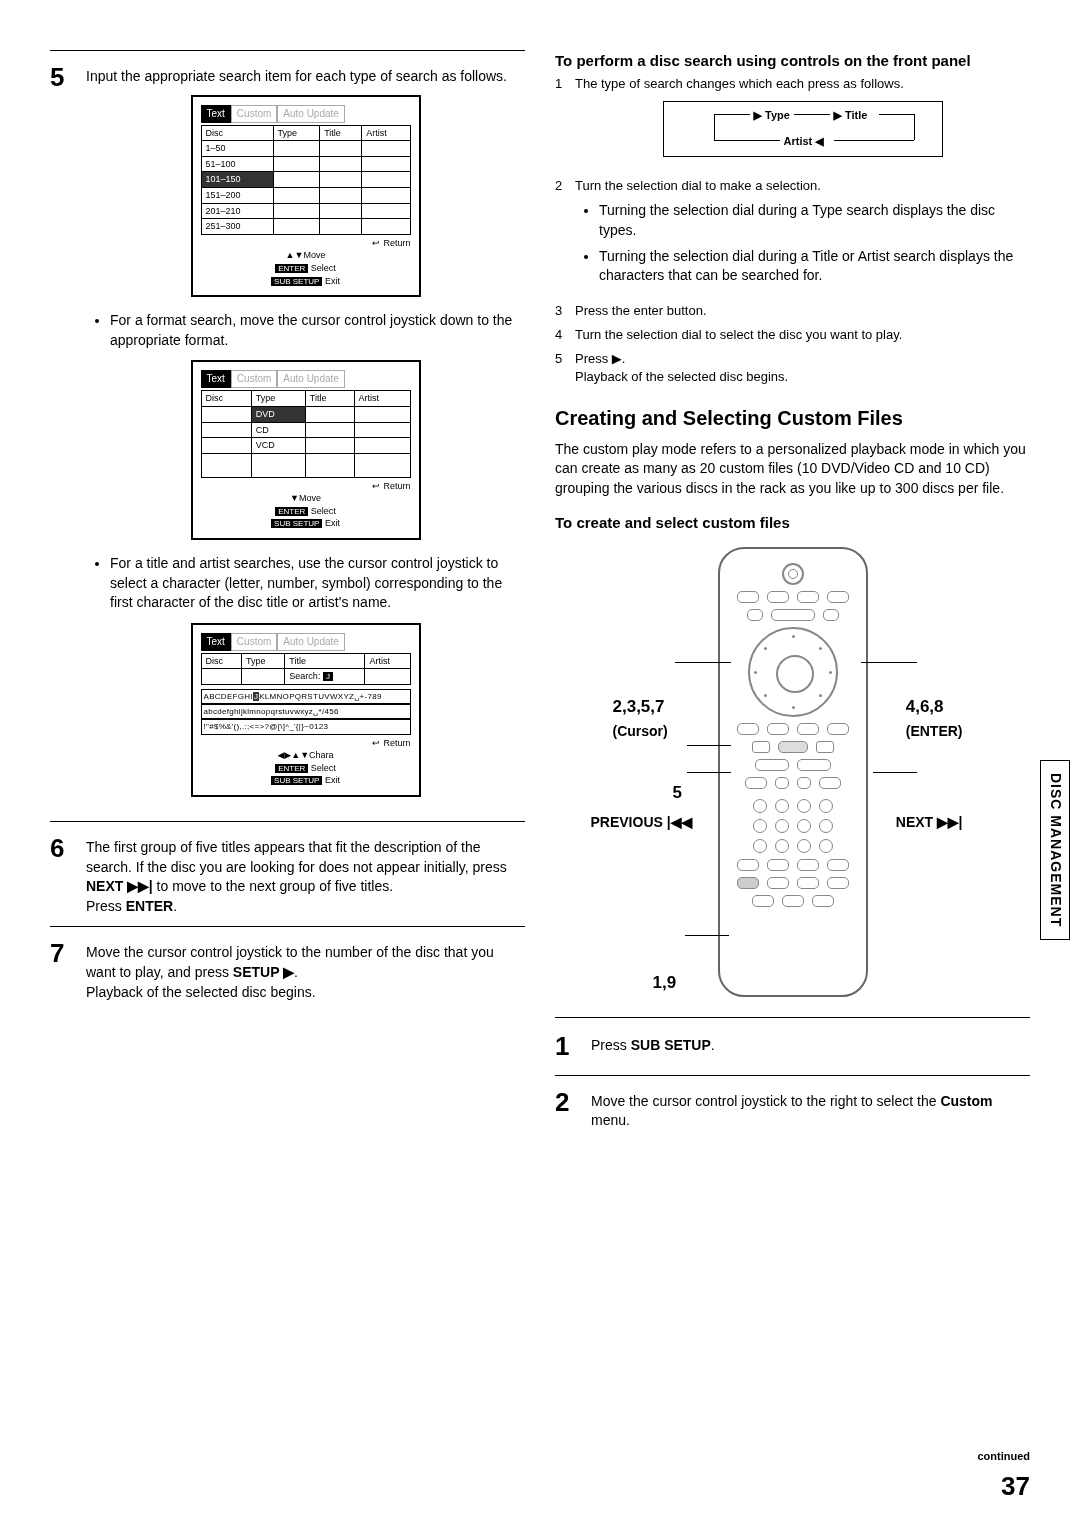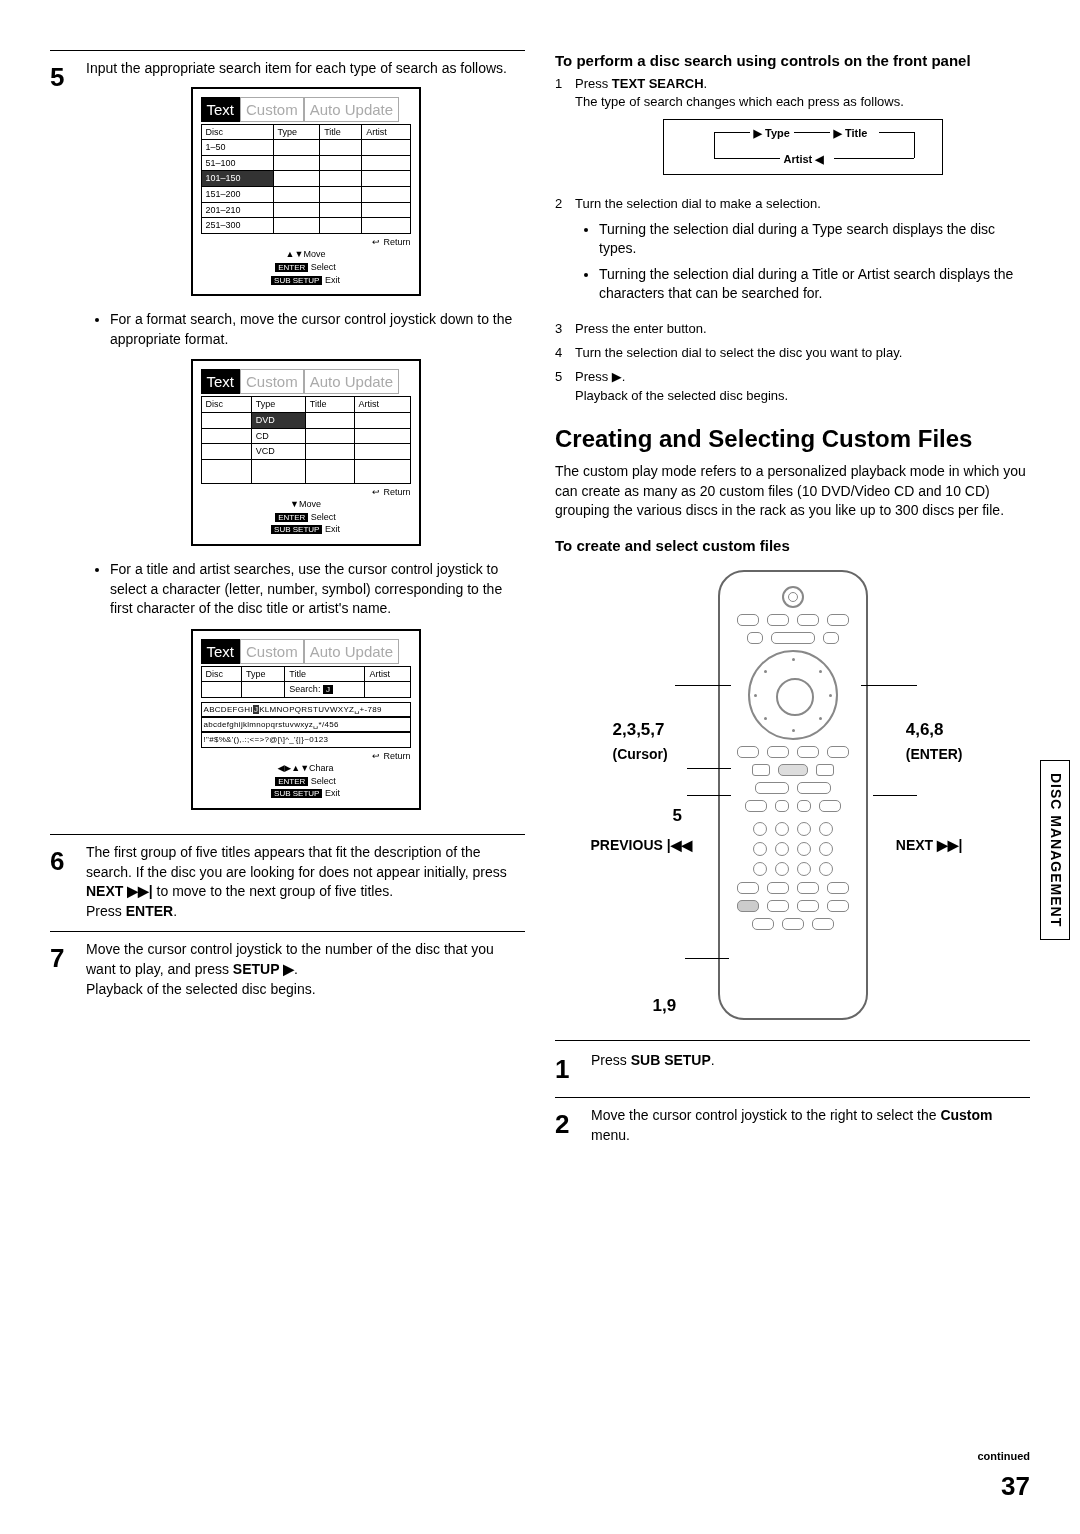--- a/index.html
+++ b/index.html
@@ -17,48 +17,48 @@
   .columns { display: flex; gap: 30px; }
   .col { flex: 1; }
   .step-row { display: flex; align-items: flex-start; margin-bottom: 10px; border-top: 1px solid #000; padding-top: 8px; }
   .step-row.no-border { border-top: none; padding-top: 0; }
   .step-num {
     font-size: 26px;
     font-weight: bold;
     width: 36px;
     flex-shrink: 0;
   }
-  .step-body { flex: 1; font-size: 14px; }
+  .step-body { flex: 1; font-size: 14px; margin-top: 8px; }
   .bullet-list { margin: 6px 0 10px 14px; }
   .bullet-list li { margin-bottom: 6px; list-style: disc; margin-left: 10px; font-size: 14px; }
   .osd {
     border: 2px solid #000;
     width: 230px;
     margin: 8px auto 14px auto;
     padding: 8px;
     font-size: 10px;
     background: #fff;
   }
   .osd-tabs { display: flex; margin-bottom: 2px; }
-  .osd-tab { border: 1px solid #000; padding: 1px 5px; font-size: 15px; }
+  .osd-tab { border: 1px solid #000; padding: 1px 5px; font-size: 10px; }
   .osd-tab.active { background: #000; color: #fff; }
   .osd-tab.gray { color: #aaa; border-color: #aaa; }
   .osd-table { border: 1px solid #000; width: 100%; font-size: 9px; border-collapse: collapse; }
   .osd-table td { border: 1px solid #000; padding: 1px 4px; }
   .osd-table .selected { background: #333; color: #fff; }
   .osd-footer { display: flex; justify-content: flex-end; gap: 4px; font-size: 9px; margin-top: 2px; align-items: center; }
   .osd-footer2 { display: flex; justify-content: space-between; font-size: 9px; align-items: center; flex-direction: column; }
   .blackbox { background: #000; color: #fff; padding: 0 3px; font-size: 8px; }
   .char-row { border: 1px solid #000; padding: 1px 2px; font-size: 8px; letter-spacing: 0.3px; white-space: nowrap; overflow: hidden; }
   .char-row .hl { background: #333; color: #fff; padding: 0 1px; }
   .sec-heading { font-weight: bold; font-size: 15px; margin-bottom: 4px; }
   .substep { display: flex; margin-bottom: 6px; }
   .substep-num { width: 20px; flex-shrink: 0; }
   .substep-body { flex: 1; }
-  .big-heading { font-size: 24px; font-weight: bold; line-height: 1.15; margin: 20px 0 10px 0; }
+  .big-heading { font-size: 20px; font-weight: bold; line-height: 1.15; margin: 20px 0 10px 0; }
   .flow-box { border: 1px solid #000; width: 280px; height: 56px; position: relative; margin: 8px auto 14px auto; }
   .flow-label { position: absolute; font-size: 11px; font-weight: bold; }
   .remote-wrap { position: relative; width: 320px; margin: 14px auto 20px auto; }
   .remote {
     width: 150px; height: 450px;
     border: 2px solid #666;
     border-radius: 26px;
     margin: 0 auto;
     background: #fff;
     position: relative;
@@ -282,23 +282,20 @@
       </div>
     </div>
   </div>
 
   <div class="col">
     <div class="sec-heading">To perform a disc search using controls on the front panel</div>
 
     <div class="substep">
         <div class="substep-num">1</div>
         <div class="substep-body">
-      <div>
-        <span>Press </span><b>TEXT SEARCH</b><span>.</span>
-      </div>
       <div>The type of search changes which each press as follows.</div>
       <div class="flow-box">
         <div class="flow-label" style="top:6px; left:90px;">▶ <span>Type</span></div>
         <div class="flow-label" style="top:6px; left:170px;">▶ <span>Title</span></div>
         <div class="flow-label" style="top:32px; left:120px;"><span>Artist</span> ◀</div>
         <div style="position:absolute;top:12px;left:50px;width:36px;border-top:1px solid #000;"></div>
         <div style="position:absolute;top:12px;left:130px;width:36px;border-top:1px solid #000;"></div>
         <div style="position:absolute;top:12px;left:215px;width:36px;border-top:1px solid #000;"></div>
         <div style="position:absolute;top:38px;left:50px;width:66px;border-top:1px solid #000;"></div>
         <div style="position:absolute;top:38px;left:170px;width:80px;border-top:1px solid #000;"></div>

